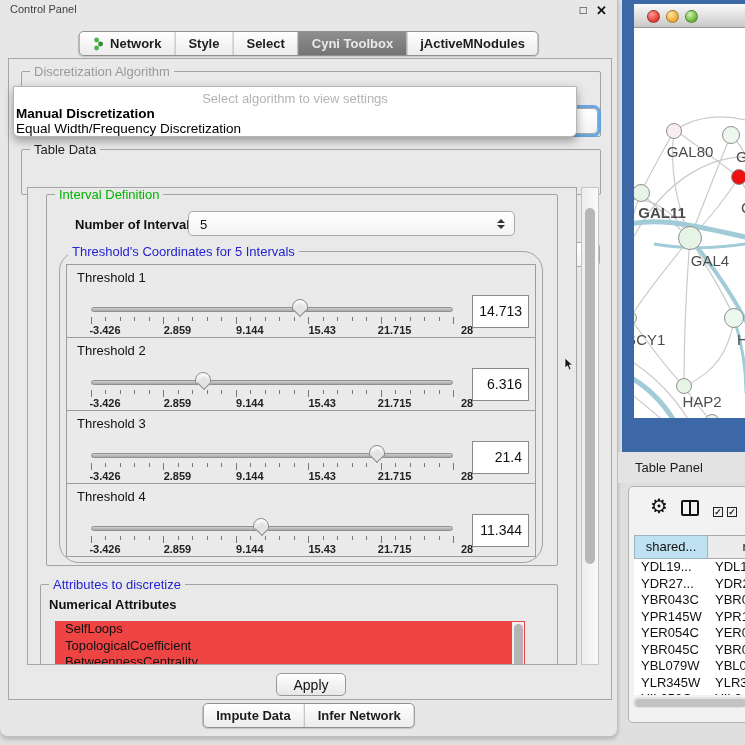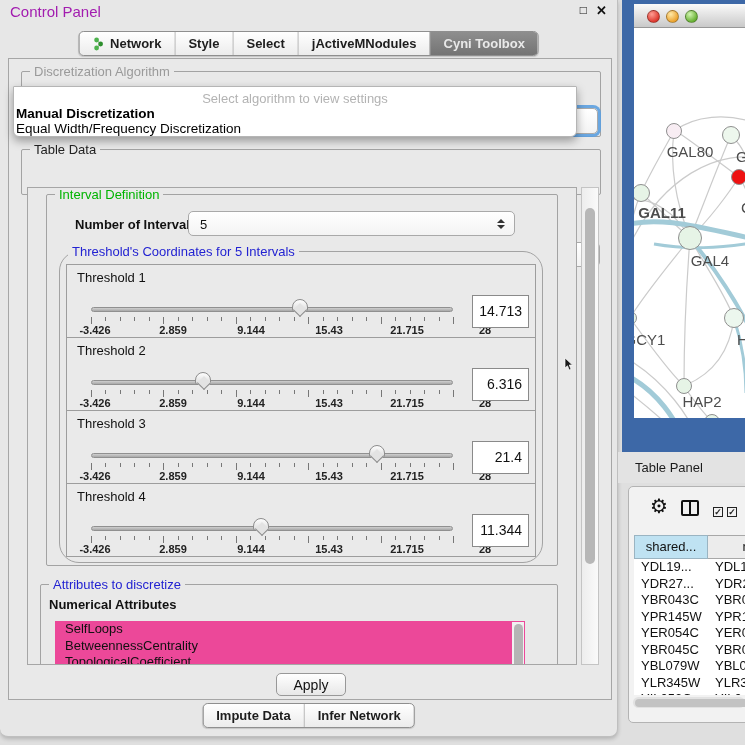--- a/index.html
+++ b/index.html
@@ -5,21 +5,21 @@
   * { box-sizing: border-box; margin: 0; padding: 0; }
   html,body { width:745px; height:745px; }
   body { font-family: "Liberation Sans", sans-serif; background:#dcdcdc; }
   #root { position:relative; width:745px; height:745px; overflow:hidden; background:#dfdfdf; }
 
   
   .cpanel { position:absolute; left:0; top:0; width:618px; height:737px;
             background:#e7e7e7; border-right:1px solid #bfbfbf; border-bottom:1px solid #bfbfbf;
             border-radius:0 0 8px 8px; box-shadow:0 2px 4px rgba(0,0,0,.2); }
   .titlebar { position:absolute; left:0; top:0; width:100%; height:22px; }
-  .tb-title { position:absolute; left:10px; top:3px; font-size:15px; color:#a21caf; }
+  .tb-title { position:absolute; left:10px; top:3px; font-size:11px; color:#404040; }
   .tb-float { position:absolute; right:30px; top:3px; font-size:12px; color:#111; cursor:default; }
   .tb-close { position:absolute; right:10px; top:3px; font-size:13px; font-weight:bold; color:#111; cursor:default; }
 
   
   .seg { position:absolute; display:inline-flex; border:1px solid #8f8f8f; border-radius:5px;
          overflow:hidden; background:linear-gradient(#ffffff,#ececec); box-shadow:0 1px 1px rgba(0,0,0,.15); }
   .seg-item { display:flex; align-items:center; gap:5px; padding:4px 13px; font-size:13px; font-weight:bold;
               color:#1d1d1d; border-left:1px solid #b9b9b9; white-space:nowrap; cursor:default; }
   .seg-item:first-child { border-left:none; }
   .seg-item.sel { background:linear-gradient(#8e8e8e,#747474); color:#e9e9e9; border-left-color:#6f6f6f; }
@@ -71,29 +71,29 @@
            border-radius:3px; background:linear-gradient(#cfcfcf,#a8a8a8); }
   .thumb { position:absolute; top:34px; width:16px; height:13px; margin-left:-8px;
            background:linear-gradient(#fdfdfd,#dcdcdc); border:1px solid #8d8d8d;
            border-radius:8px 8px 3px 3px; z-index:2; }
   .thumb::after { content:""; position:absolute; left:2.5px; bottom:-4px; width:9px; height:9px;
                   transform:rotate(45deg); background:#e3e3e3;
                   border-right:1px solid #8d8d8d; border-bottom:1px solid #8d8d8d; }
   .ticks { position:absolute; left:0; top:52px; width:362px; height:8px; }
   .tick { position:absolute; top:0; width:1px; height:4px; background:#777; }
   .tick.major { height:7px; }
-  .tlabels { position:absolute; left:4px; top:59px; width:390px; height:12px; }
+  .tlabels { position:absolute; left:14px; top:59px; width:362px; height:12px; }
   .tlabel { position:absolute; transform:translateX(-50%); font-size:11px; font-weight:bold; color:#222; white-space:nowrap; }
   .vbox { position:absolute; right:6px; top:30px; width:57px; height:33px; background:#fff;
           border:1px solid #8a8a8a; font-size:14px; color:#111; text-align:right;
           line-height:31px; padding-right:6px; }
 
   .attr-group { left:12px; top:396px; width:518px; height:120px; }
   .attr-header { position:absolute; left:8px; top:12px; font-size:13px; font-weight:bold; color:#111; }
-  .attr-list { position:absolute; left:14px; top:36px; width:470px; height:82px; background:#ec4899; overflow:hidden; }
+  .attr-list { position:absolute; left:14px; top:36px; width:470px; height:82px; background:#ef4444; overflow:hidden; }
   .attr-item { font-size:13px; color:#111; padding:1px 0 1px 10px; line-height:14.5px; }
   .attr-vscroll { position:absolute; right:1px; top:1px; width:12px; height:80px; background:#f1f1f1; }
   .attr-thumb { position:absolute; left:1.5px; top:2px; width:9px; height:60px; background:#b5b5b5; border-radius:5px; }
 
   .apply-btn { position:absolute; left:267px; top:614px; width:70px; height:23px;
                background:linear-gradient(#ffffff,#e7e7e7); border:1px solid #989898; border-radius:5px;
                font-family:"Liberation Sans",sans-serif; font-size:14px; color:#111; }
 
   
   .popup { position:absolute; left:13px; top:86px; width:564px; height:51px; background:#fff;
@@ -168,25 +168,25 @@
             <circle cx="4" cy="11" r="2.4" fill="#4db24d"></circle>
           </svg>
           <span>Network</span>
         </div>
         <div class="seg-item">
           <span>Style</span>
         </div>
         <div class="seg-item">
           <span>Select</span>
         </div>
+        <div class="seg-item sel">
+          <span>Cyni Toolbox</span>
+        </div>
         <div class="seg-item">
           <span>jActiveMNodules</span>
-        </div>
-        <div class="seg-item sel">
-          <span>Cyni Toolbox</span>
         </div>
       </div>
 
     <div class="content">
 
       <div class="group algo-group">
         <span class="gtitle dim">Discretization Algorithm</span>
         <div class="combo algo-combo"></div>
       </div>
 
@@ -393,22 +393,22 @@
                 </div>
               </div>
           </div>
         </div>
 
         <div class="group attr-group">
           <span class="gtitle blue">Attributes to discretize</span>
           <span class="attr-header">Numerical Attributes</span>
           <div class="attr-list" id="attr-list">
             <div class="attr-item">SelfLoops</div>
+              <div class="attr-item">TopologicalCoefficient</div>
               <div class="attr-item">BetweennessCentrality</div>
-              <div class="attr-item">TopologicalCoefficient</div>
               <div class="attr-vscroll">
               <div class="attr-thumb"></div>
             </div>
           </div>
         </div>
       </div>
 
       <div class="vscroll">
         <div class="vthumb"></div>
       </div>

